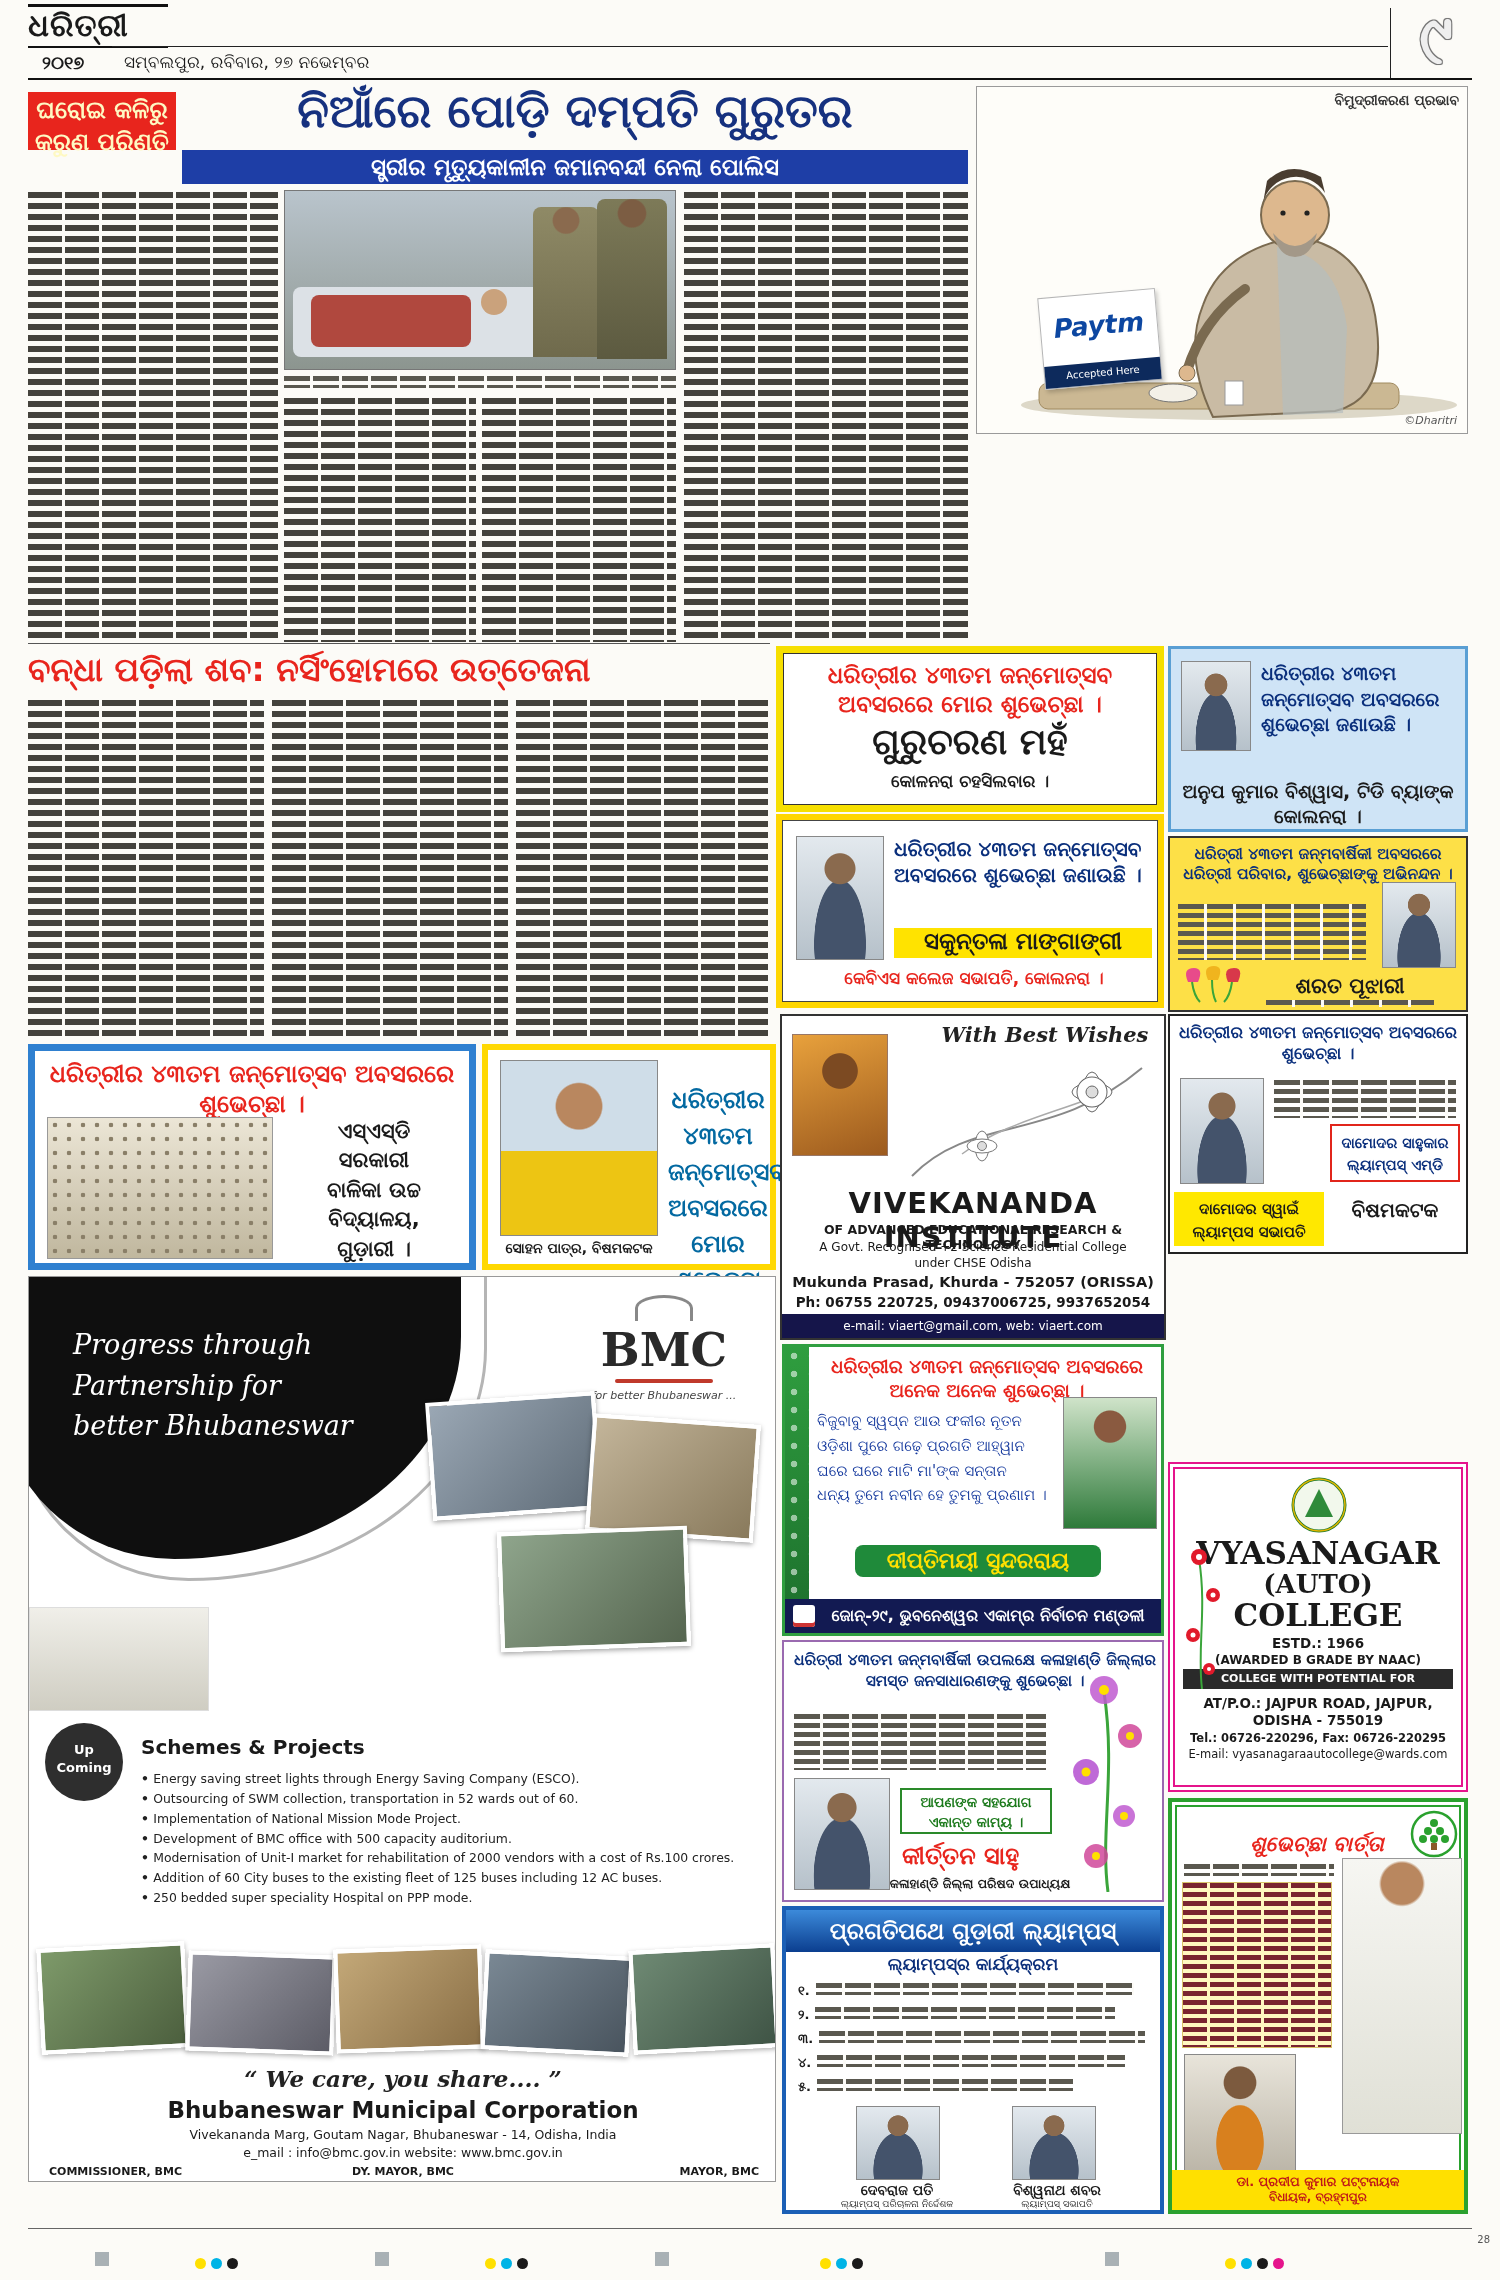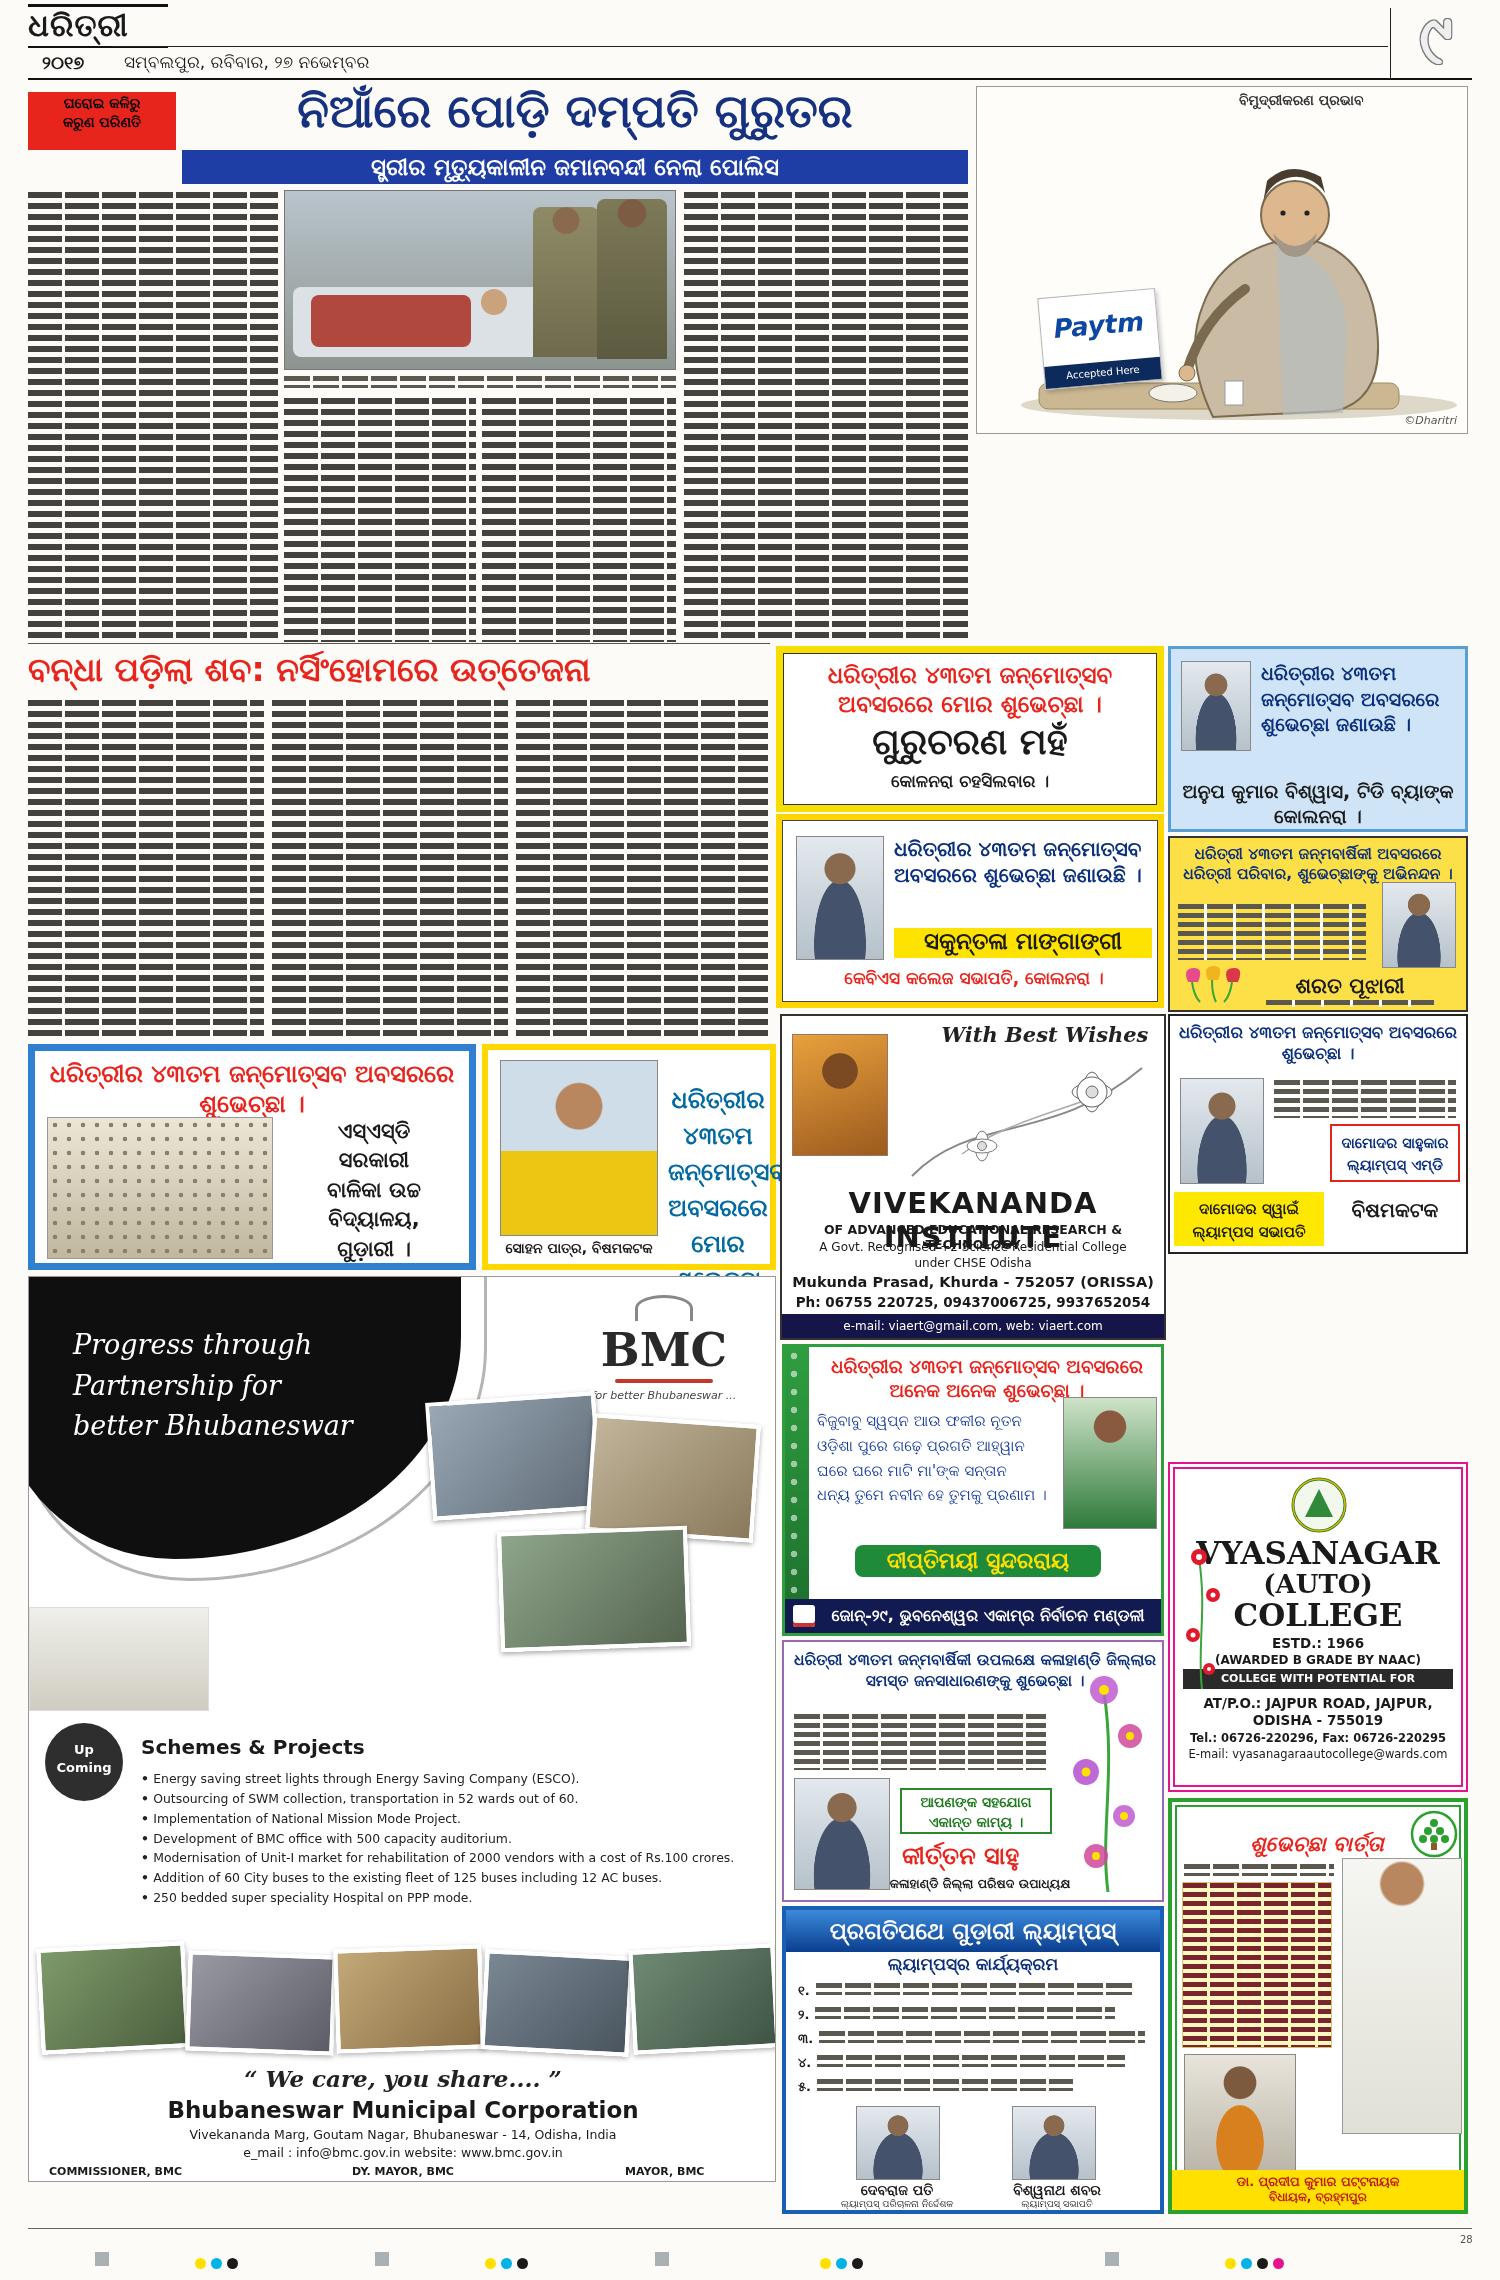--- a/index.html
+++ b/index.html
@@ -1,21 +1,21 @@
 <!DOCTYPE html>
 <html><head>
 <meta charset="utf-8">
 <style>
   *{box-sizing:border-box;margin:0;padding:0}
   body{margin:0;background:#8a8a8a}
   #page{position:relative;width:1500px;height:2280px;background:#fcfbf7;
         font-family:"DejaVu Sans","Liberation Sans",sans-serif;color:#1a1a1a;overflow:hidden}
   .abs{position:absolute}
   .c{text-align:center}
-  .r{text-align:left}
+  .r{text-align:right}
   .b{font-weight:bold}
   .pre{white-space:pre-line}
   .serif{font-family:"DejaVu Serif","Liberation Serif",serif}
   .it{font-style:italic}
   
   .sim{background-image:
         repeating-linear-gradient(to right, rgba(252,251,247,0) 0 34px, #fcfbf7 34px 37px),
         repeating-linear-gradient(#44423c 0 6px, rgba(0,0,0,0) 6px 11px)}
   .sim2{background-image:
         repeating-linear-gradient(to right, rgba(252,251,247,0) 0 26px, #fcfbf7 26px 29px),
@@ -39,21 +39,21 @@
 <div id="page">
 
   <div class="abs" style="left:28px;top:4px;width:140px;height:44px;font-size:31px;font-weight:800;letter-spacing:1px;border-top:3px solid #111;border-bottom:2px solid #111">ଧରିତ୍ରୀ</div>
   <div class="abs b" style="left:42px;top:52px;font-size:18px">୨୦୧୭</div>
   <div class="abs" style="left:112px;top:46px;width:1276px;height:1px;background:#222"></div>
   <div class="abs" style="left:124px;top:52px;font-size:17px">ସମ୍ବଲପୁର, ରବିବାର, ୨୭ ନଭେମ୍ବର</div>
   <div class="abs" style="left:28px;top:78px;width:1444px;height:2px;background:#111"></div>
   <div class="abs" style="left:1390px;top:8px;width:1px;height:70px;background:#222"></div>
   <div class="abs c" style="left:1396px;top:0;width:80px;font-size:68px;font-weight:700;color:#efefef;text-shadow:0 0 2px #777,1px 1px 0 #777,-1px -1px 0 #777,1px -1px 0 #777,-1px 1px 0 #777">୯</div>
 
-  <div class="abs c b pre" style="left:28px;top:92px;width:148px;height:58px;background:#e8251d;color:#000000;font-size:14px;line-height:1.35;padding-top:2px">ଘରୋଇ କଳିରୁ
+  <div class="abs c b pre" style="left:28px;top:92px;width:148px;height:58px;background:#e8251d;color:#fef9c3;font-size:24px;line-height:1.35;padding-top:2px">ଘରୋଇ କଳିରୁ
 କରୁଣ ପରିଣତି</div>
   <div class="abs c" style="left:182px;top:84px;width:786px;height:60px;color:#16317f;font-size:46px;font-weight:800">ନିଆଁରେ ପୋଡ଼ି ଦମ୍ପତି ଗୁରୁତର</div>
   <div class="abs c b" style="left:182px;top:150px;width:786px;height:34px;background:#1e3ea6;color:#fff;font-size:23px;line-height:34px">ସ୍ତ୍ରୀର ମୃତ୍ୟୁକାଳୀନ ଜମାନବନ୍ଦୀ ନେଲା ପୋଲିସ</div>
 
   <div class="abs sim" style="left:28px;top:192px;width:250px;height:450px"></div>
   <div class="abs sim" style="left:684px;top:192px;width:284px;height:450px"></div>
 
   <div class="abs" style="left:284px;top:190px;width:392px;height:180px;background:linear-gradient(#b9c4cc,#8c958f);border:1px solid #777;overflow:hidden">
     <div class="abs" style="left:8px;top:96px;width:250px;height:70px;background:#dce1e6;border-radius:8px"></div>
     <div class="abs" style="left:26px;top:104px;width:160px;height:52px;background:#b0483e;border-radius:8px"></div>

